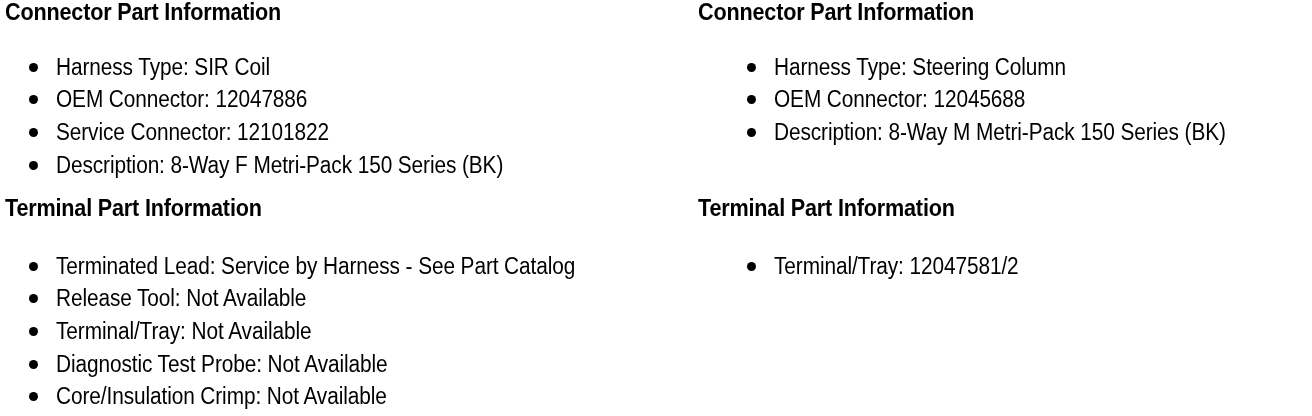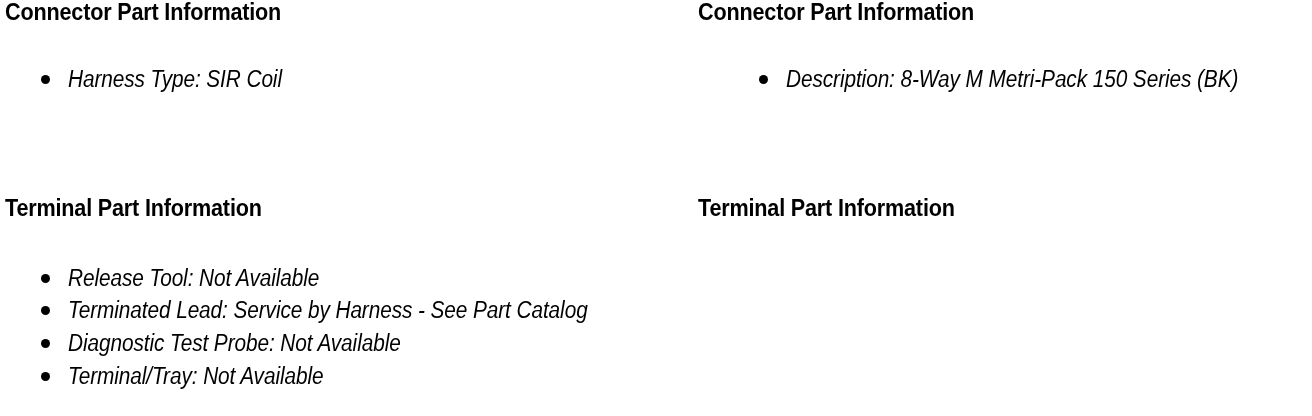--- a/index.html
+++ b/index.html
@@ -43,24 +43,23 @@
     transform: scaleX(0.90);
     transform-origin: left center;
     white-space: nowrap;
   }
   .column.right .section-heading { left: 8px; }
 
   
   .bullet-list {
     position: absolute;
     left: 0;
-    margin: 16px;
+    margin: 4px;
     padding: 0;
     list-style: none;
-    font-style: italic;
   }
   .column.right .bullet-list { left: 28px; }
 
   .bullet-item {
     position: relative;
     height: 32.6px;
     padding-left: 52px;
     display: flex;
     align-items: center;
   }
@@ -97,56 +96,84 @@
 
   <div class="column left">
 
     <div class="section-heading heading-connector">Connector Part Information</div>
 
     <ul class="bullet-list list-connector">
       <li class="bullet-item">
         <span class="bullet-dot"></span>
         <span class="bullet-text">Harness Type: SIR Coil</span>
       </li>
+      <li class="bullet-item">
+        <span class="bullet-dot"></span>
+        <span class="bullet-text">OEM Connector: 12047886</span>
+      </li>
+      <li class="bullet-item">
+        <span class="bullet-dot"></span>
+        <span class="bullet-text">Service Connector: 12101822</span>
+      </li>
+      <li class="bullet-item">
+        <span class="bullet-dot"></span>
+        <span class="bullet-text">Description: 8-Way F Metri-Pack 150 Series (BK)</span>
+      </li>
     </ul>
 
     <div class="section-heading heading-terminal">Terminal Part Information</div>
 
     <ul class="bullet-list list-terminal">
       <li class="bullet-item">
         <span class="bullet-dot"></span>
+        <span class="bullet-text">Terminated Lead: Service by Harness - See Part Catalog</span>
+      </li>
+      <li class="bullet-item">
+        <span class="bullet-dot"></span>
         <span class="bullet-text">Release Tool: Not Available</span>
       </li>
       <li class="bullet-item">
         <span class="bullet-dot"></span>
-        <span class="bullet-text">Terminated Lead: Service by Harness - See Part Catalog</span>
+        <span class="bullet-text">Terminal/Tray: Not Available</span>
       </li>
       <li class="bullet-item">
         <span class="bullet-dot"></span>
         <span class="bullet-text">Diagnostic Test Probe: Not Available</span>
       </li>
       <li class="bullet-item">
         <span class="bullet-dot"></span>
-        <span class="bullet-text">Terminal/Tray: Not Available</span>
+        <span class="bullet-text">Core/Insulation Crimp: Not Available</span>
       </li>
     </ul>
 
   </div>
 
   <div class="column right">
 
     <div class="section-heading heading-connector">Connector Part Information</div>
 
     <ul class="bullet-list list-connector">
       <li class="bullet-item">
         <span class="bullet-dot"></span>
+        <span class="bullet-text">Harness Type: Steering Column</span>
+      </li>
+      <li class="bullet-item">
+        <span class="bullet-dot"></span>
+        <span class="bullet-text">OEM Connector: 12045688</span>
+      </li>
+      <li class="bullet-item">
+        <span class="bullet-dot"></span>
         <span class="bullet-text">Description: 8-Way M Metri-Pack 150 Series (BK)</span>
       </li>
     </ul>
 
     <div class="section-heading heading-terminal">Terminal Part Information</div>
 
     <ul class="bullet-list list-terminal">
+      <li class="bullet-item">
+        <span class="bullet-dot"></span>
+        <span class="bullet-text">Terminal/Tray: 12047581/2</span>
+      </li>
     </ul>
 
   </div>
 
 </div>
 
 </body></html>

